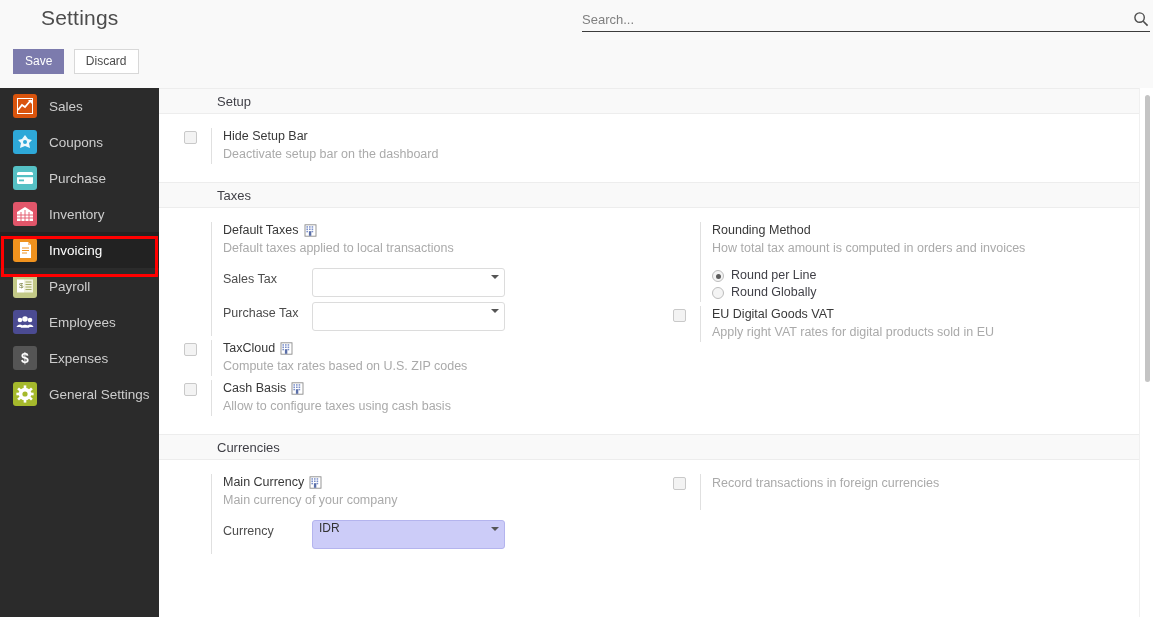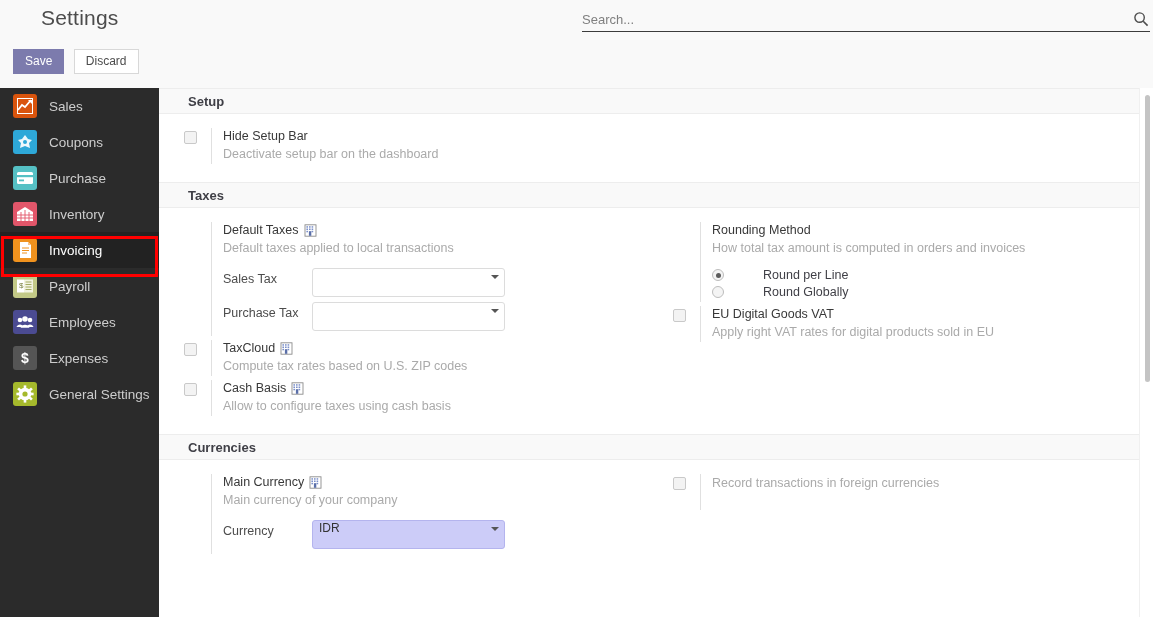--- a/index.html
+++ b/index.html
@@ -110,21 +110,21 @@
 
   .sec-head {
     background: #f9f9f9;
     border-top: 1px solid #ededed;
     border-bottom: 1px solid #ededed;
     height: 26px;
     display: flex; align-items: center;
     padding-left: 29px;
   }
   .sec-head-txt {
-    font-size: 13px; font-weight: bold; color: #3f3f46;
+    font-size: 13px; font-weight: normal; color: #3f3f46; margin-left: 29px;
   }
 
   .sec-body { padding: 14px 0 14px 0; position: relative; }
 
   .row2 { display: flex; }
   .col { width: 459px; position: relative; }
   .colgap { width: 30px; }
 
   .setting {
     display: flex;
@@ -186,24 +186,23 @@
   .sel .caret {
     position: absolute; right: 5px; top: 6px;
     width: 0; height: 0;
     border-left: 4px solid transparent;
     border-right: 4px solid transparent;
     border-top: 4px solid #555555;
   }
 
   .radios { margin-top: 11px; }
   .radio-line {
-    display: flex; align-items: center;
+    display: flex; align-items: flex-end;
     margin-bottom: 3px;
     cursor: pointer;
-    gap: 32px;
   }
   .rd {
     width: 12px; height: 12px;
     border-radius: 50%;
     border: 1px solid #bdbdbd;
     background: #f4f4f4;
     position: relative;
     flex: 0 0 12px;
   }
   .rd.on::after {

